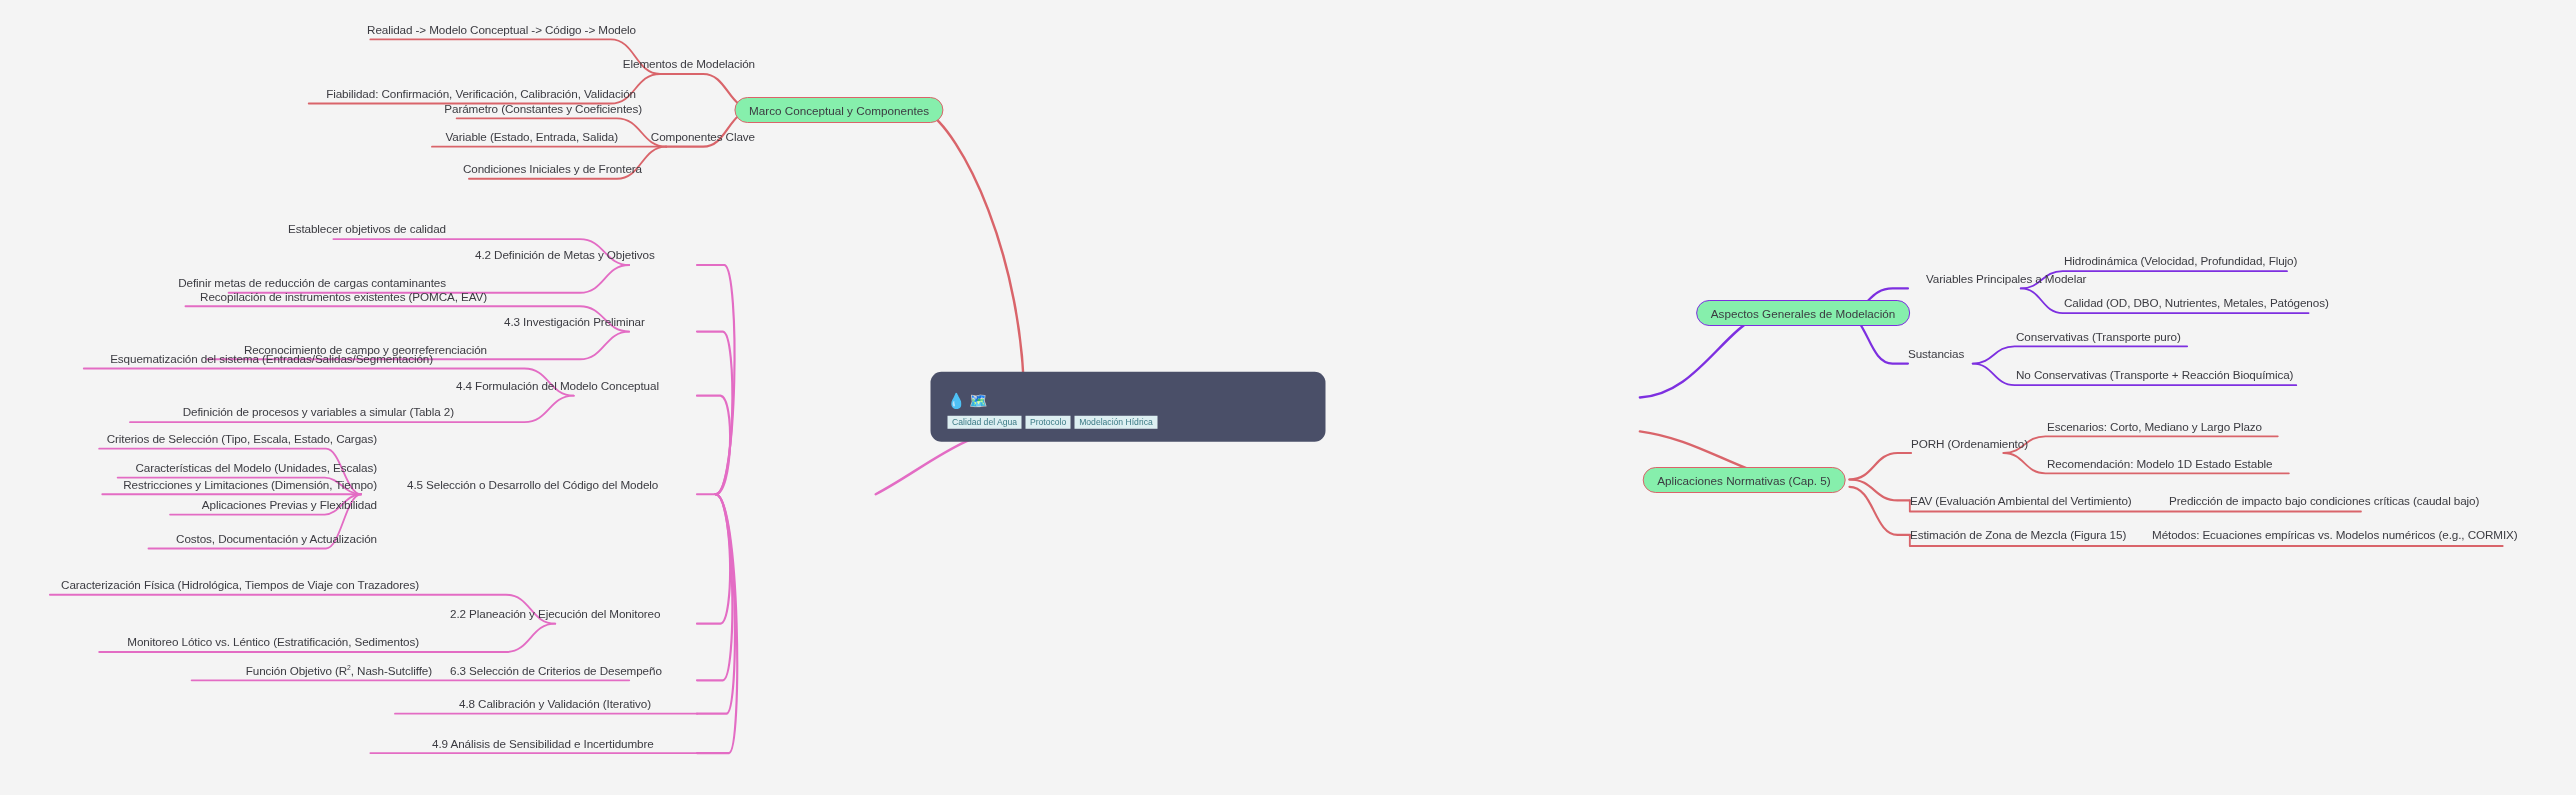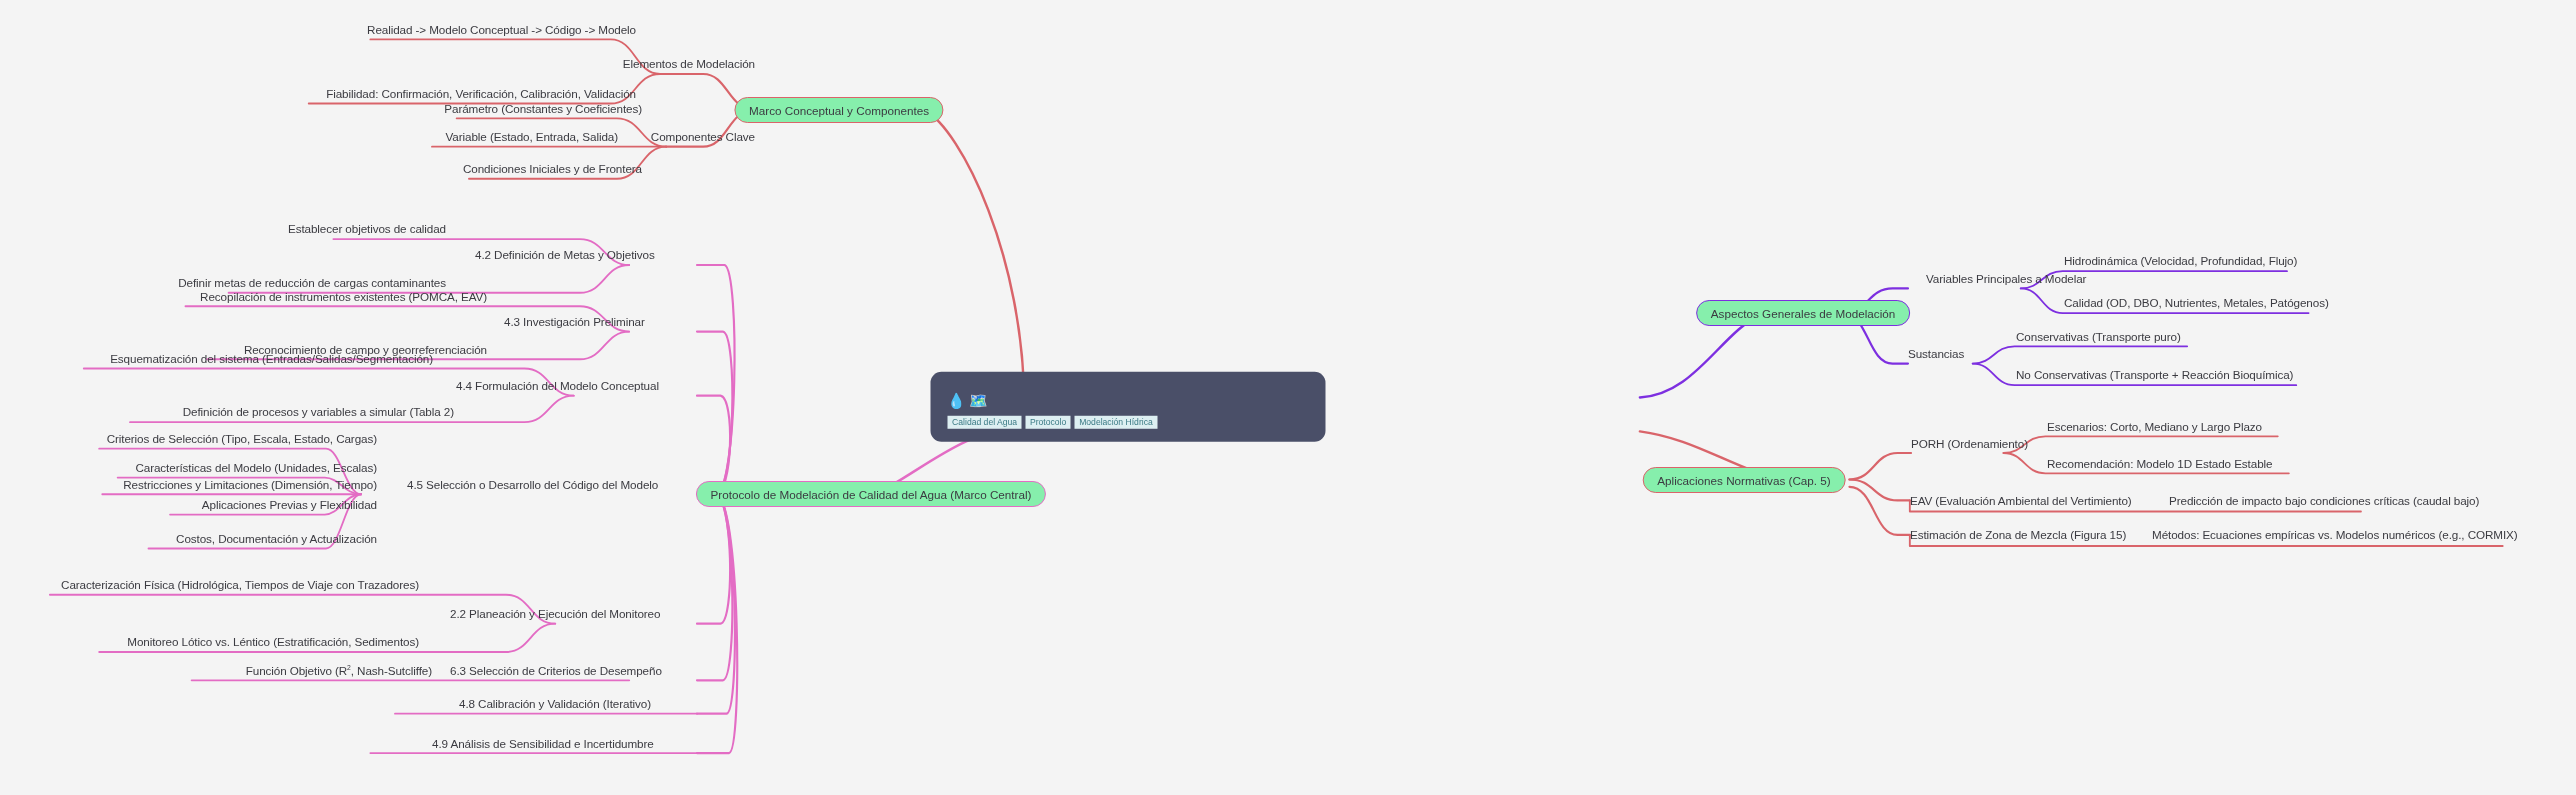--- a/index.html
+++ b/index.html
@@ -176,21 +176,20 @@
 
   <div class="nlabel l" style="left:755px;top:64px;">Elementos de Modelación</div>
   <div class="nlabel l" style="left:636px;top:30px;">Realidad -&gt; Modelo Conceptual -&gt; Código -&gt; Modelo</div>
   <div class="nlabel l" style="left:636px;top:94px;">Fiabilidad: Confirmación, Verificación, Calibración, Validación</div>
 
   <div class="nlabel l" style="left:755px;top:137px;">Componentes Clave</div>
   <div class="nlabel l" style="left:642px;top:109px;">Parámetro (Constantes y Coeficientes)</div>
   <div class="nlabel l" style="left:618px;top:137px;">Variable (Estado, Entrada, Salida)</div>
   <div class="nlabel l" style="left:642px;top:169px;">Condiciones Iniciales y de Frontera</div>
 
-  <div class="pill pink" style="left:871px;top:494px;">Protocolo de Modelación de Calidad del Agua (Marco Central)</div>
 
   <div class="nlabel r" style="left:475px;top:255px;">4.2 Definición de Metas y Objetivos</div>
   <div class="nlabel l" style="left:446px;top:229px;">Establecer objetivos de calidad</div>
   <div class="nlabel l" style="left:446px;top:283px;">Definir metas de reducción de cargas contaminantes</div>
 
   <div class="nlabel r" style="left:504px;top:322px;">4.3 Investigación Preliminar</div>
   <div class="nlabel l" style="left:487px;top:297px;">Recopilación de instrumentos existentes (POMCA, EAV)</div>
   <div class="nlabel l" style="left:487px;top:350px;">Reconocimiento de campo y georreferenciación</div>
 
   <div class="nlabel r" style="left:456px;top:386px;">4.4 Formulación del Modelo Conceptual</div>

